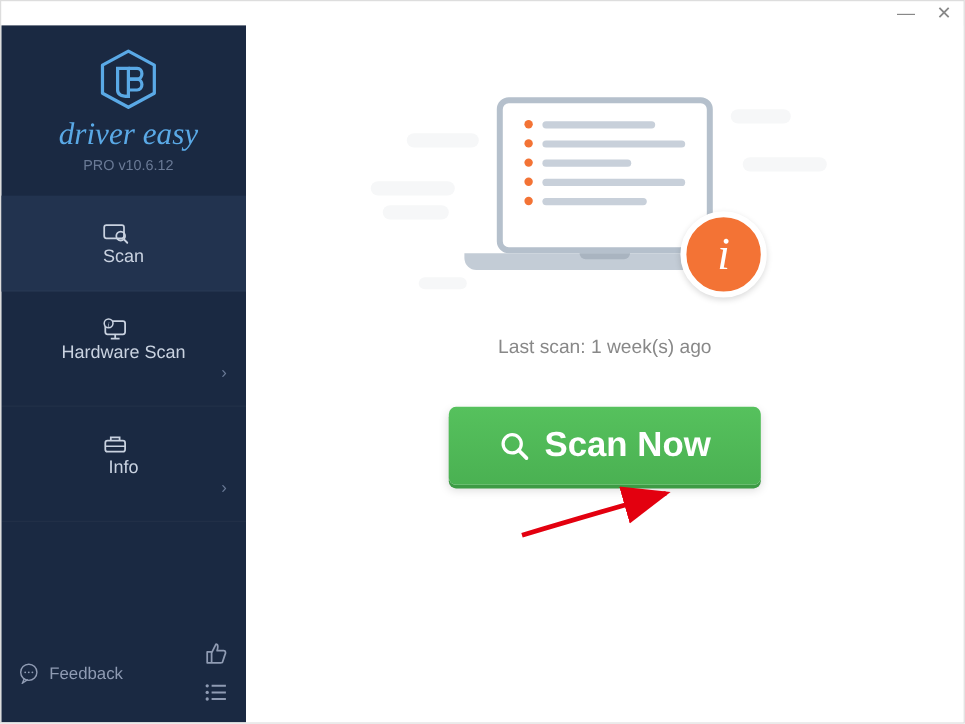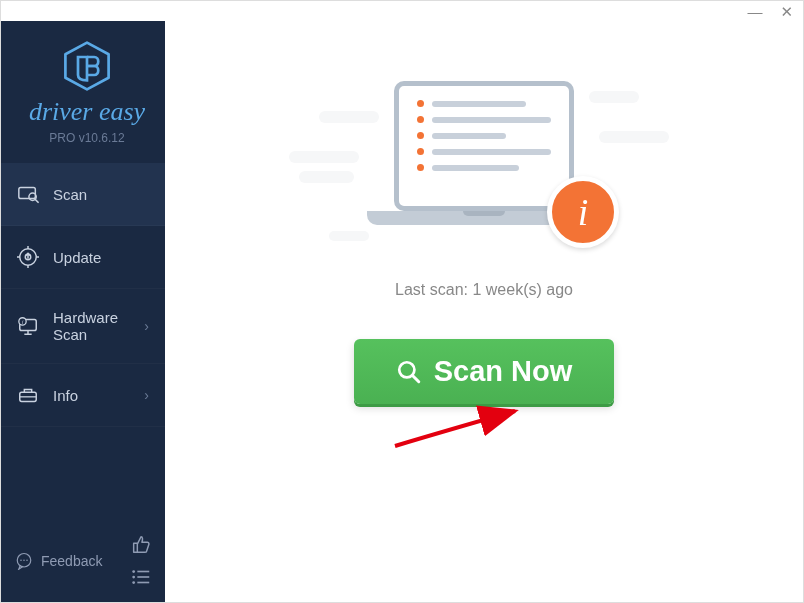--- a/index.html
+++ b/index.html
@@ -3,28 +3,28 @@
   <meta charset="utf-8">
   <style>
     * { margin: 0; padding: 0; box-sizing: border-box; font-family: -apple-system, BlinkMacSystemFont, "Segoe UI", Arial, sans-serif; }
     body { width: 804px; height: 603px; overflow: hidden; border: 1px solid #ddd; display: flex; flex-direction: column; background: #fff; }
     
     .titlebar { height: 20px; display: flex; justify-content: flex-end; align-items: center; padding: 0 10px; gap: 18px; }
     .titlebar span { color: #888; font-size: 15px; cursor: pointer; line-height: 1; }
     
     .app-body { flex: 1; display: flex; overflow: hidden; }
     
-    .sidebar { width: 164px; background: #1a2942; color: #aeb8c8; display: flex; flex-direction: column; }
+    .sidebar { width: 204px; background: #1a2942; color: #aeb8c8; display: flex; flex-direction: column; }
     .logo-area { padding: 18px 12px 18px 20px; display: flex; flex-direction: column; align-items: center; text-align: center; }
     .logo-svg { width: 54px; height: 54px; }
     .brand { color: #5aa9e6; font-size: 26px; font-weight: 400; font-style: italic; margin-top: 4px; font-family: Georgia, serif; }
     .version { color: #6a7a96; font-size: 12px; margin-top: 4px; }
     
     .nav { flex: 1; }
-    .nav-item { display: flex; align-items: center; padding: 20px 16px; font-size: 15px; cursor: pointer; color: #c9d2e0; border-bottom: 1px solid rgba(255,255,255,0.03); position: relative; }
+    .nav-item { display: flex; align-items: center; padding: 20px 16px; font-size: 15px; cursor: pointer; color: #c9d2e0; border-bottom: 1px solid rgba(255,255,255,0.03); position: relative; flex-direction: column; }
     .nav-item.active { background: #22334f; }
     .nav-item .nav-icon { width: 22px; height: 22px; margin-right: 14px; flex-shrink: 0; }
     .nav-item .chevron { margin-left: auto; font-size: 14px; color: #6a7a96; }
     
     .sidebar-footer { display: flex; align-items: center; padding: 12px 14px 14px 14px; gap: 28px; }
     .feedback { display: flex; align-items: center; gap: 8px; font-size: 14px; color: #8f9bb3; cursor: pointer; }
     .footer-right { margin-left: auto; display: flex; flex-direction: column; gap: 10px; align-items: center; }
     .footer-icon { width: 22px; height: 22px; color: #8f9bb3; cursor: pointer; }
     
     .main { flex: 1; display: flex; flex-direction: column; align-items: center; padding: 40px 30px; position: relative; background: #fff; }
@@ -69,29 +69,20 @@
     </div>
 
     <nav class="nav">
       <div class="nav-item active">
         <svg class="nav-icon" viewBox="0 0 24 24">
           <rect x="2" y="5" width="18" height="12" rx="2" fill="none" stroke="#c9d2e0" stroke-width="1.6"></rect>
           <circle cx="17" cy="15" r="4" fill="none" stroke="#c9d2e0" stroke-width="1.6"></circle>
           <line x1="20" y1="18" x2="23" y2="21" stroke="#c9d2e0" stroke-width="1.8" stroke-linecap="round"></line>
         </svg>
         <span>Scan</span>
-      </div>
-      <div class="nav-item">
-        <svg class="nav-icon" viewBox="0 0 24 24">
-          <circle cx="12" cy="12" r="9" fill="none" stroke="#c9d2e0" stroke-width="1.6"></circle>
-          <circle cx="12" cy="12" r="3" fill="none" stroke="#c9d2e0" stroke-width="1.6"></circle>
-          <path d="M12,3 L12,0 M12,24 L12,21 M3,12 L0,12 M24,12 L21,12" stroke="#c9d2e0" stroke-width="1.6"></path>
-          <path d="M12 8 L12 14 M9 11 L12 8 L15 11" fill="none" stroke="#c9d2e0" stroke-width="1.6"></path>
-        </svg>
-        <span>Update</span>
       </div>
       <div class="nav-item">
         <svg class="nav-icon" viewBox="0 0 24 24">
           <rect x="3" y="5" width="18" height="12" rx="2" fill="none" stroke="#c9d2e0" stroke-width="1.6"></rect>
           <line x1="8" y1="21" x2="16" y2="21" stroke="#c9d2e0" stroke-width="1.6"></line>
           <line x1="12" y1="17" x2="12" y2="21" stroke="#c9d2e0" stroke-width="1.6"></line>
           <circle cx="6" cy="7" r="4" fill="#1a2942" stroke="#c9d2e0" stroke-width="1.4"></circle>
           <text x="6" y="10" font-size="6" fill="#c9d2e0" text-anchor="middle" font-family="serif" font-style="italic">i</text>
         </svg>
         <span>Hardware Scan</span>

